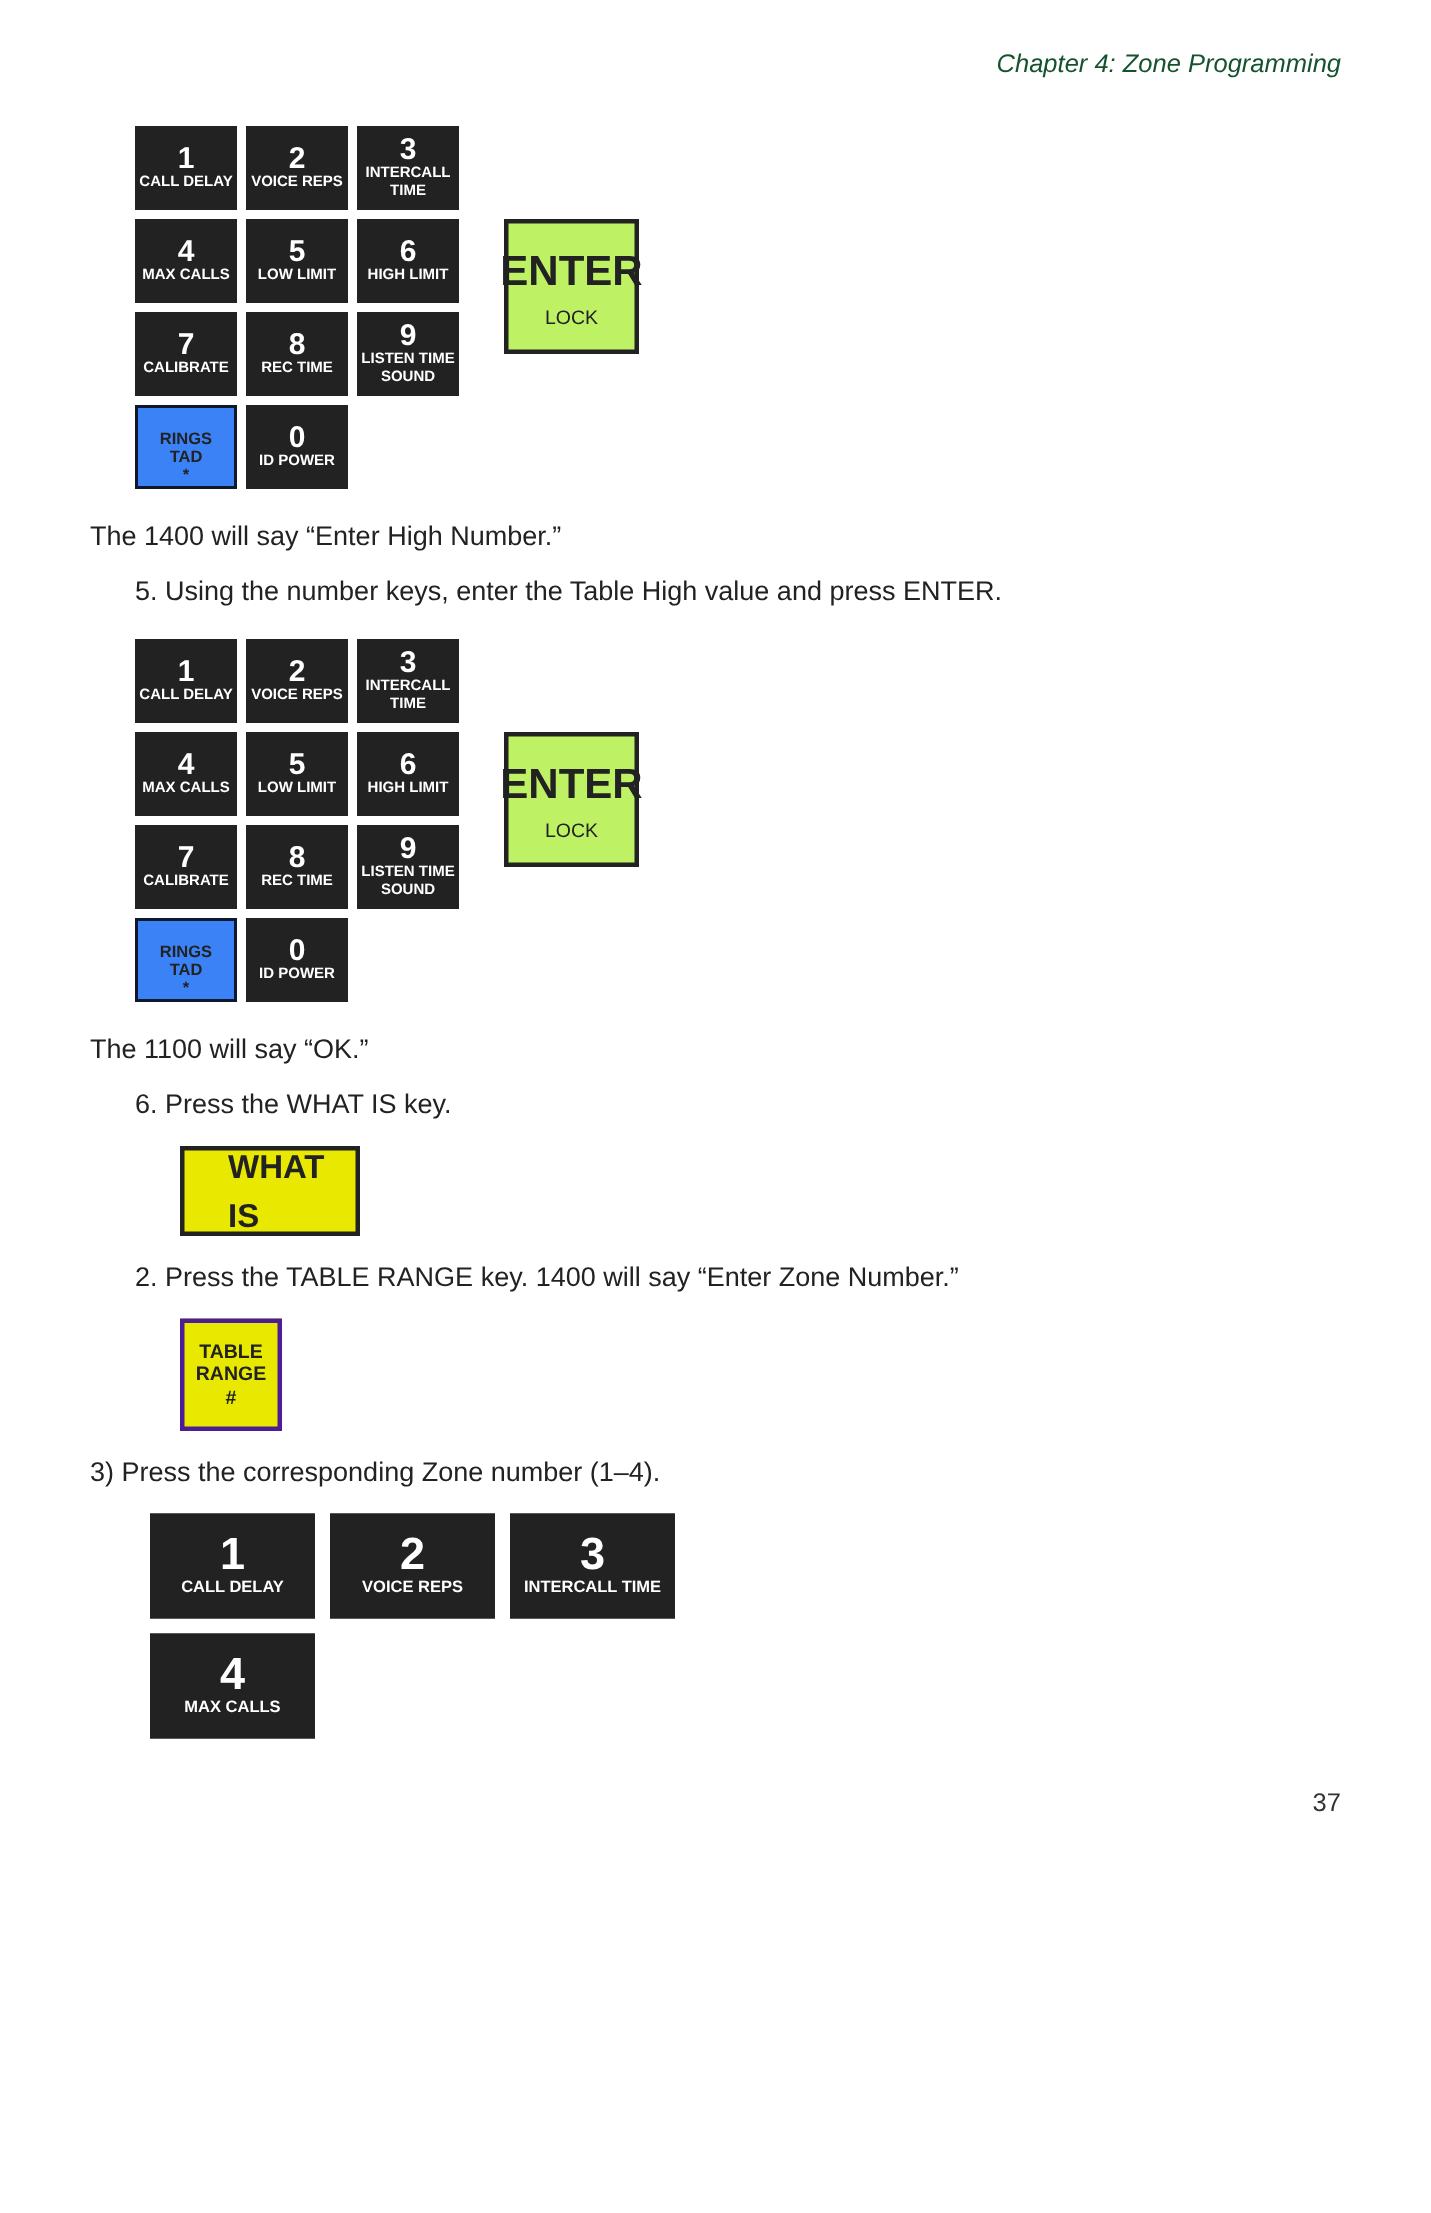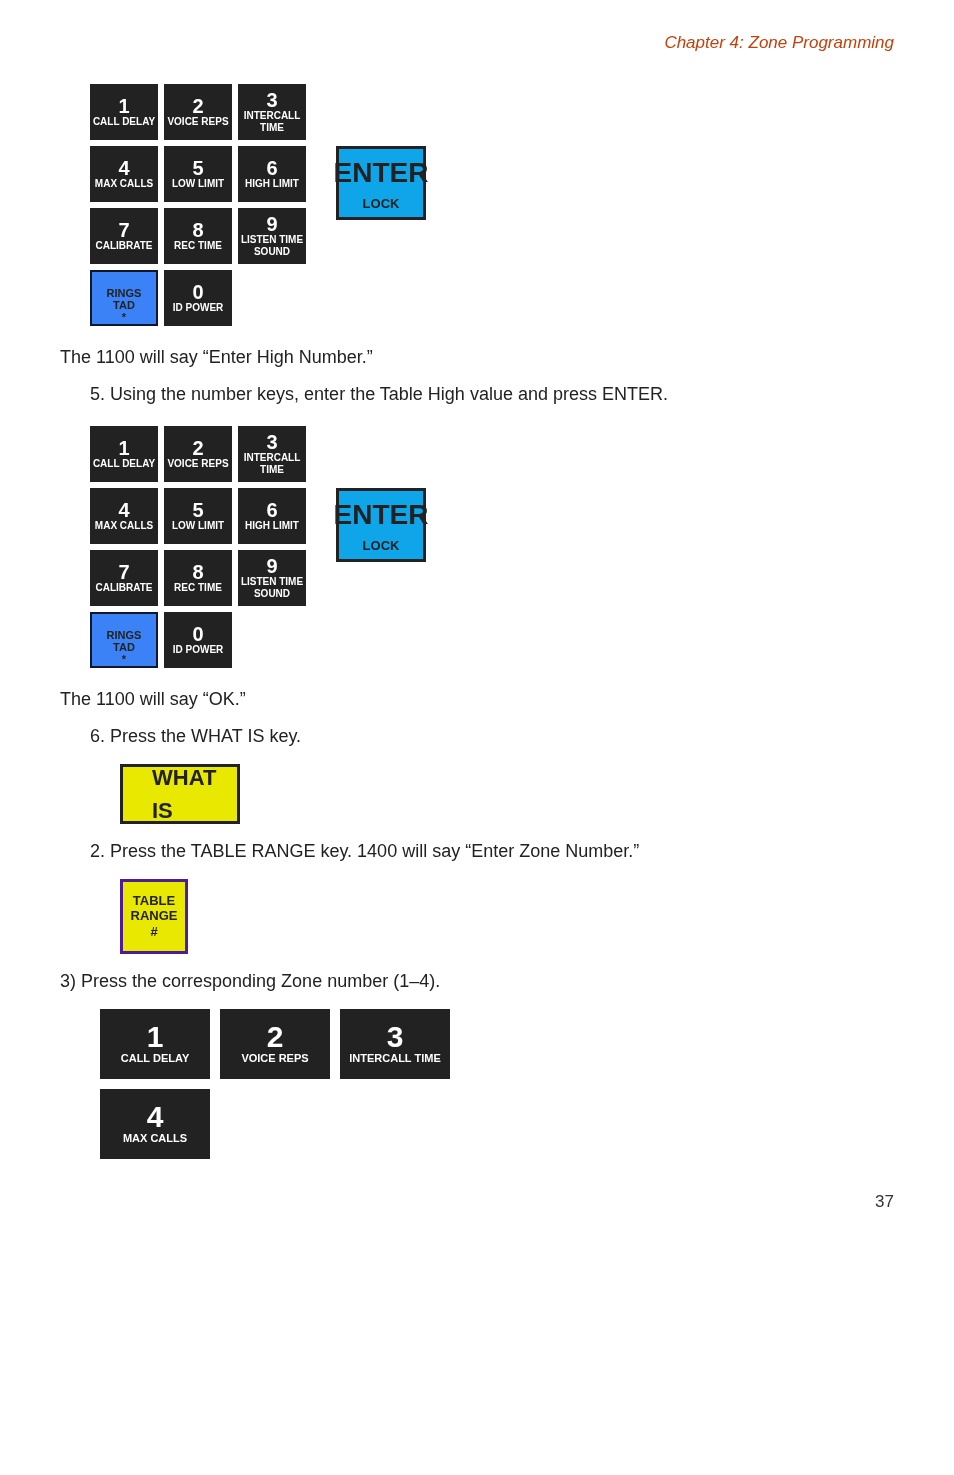--- a/index.html
+++ b/index.html
@@ -12,21 +12,21 @@
       color: #222;
       font-size: 18px;
       line-height: 1.5;
     }
 
     .page-header {
       text-align: right;
       font-style: italic;
       font-size: 17px;
       margin-bottom: 28px;
-      color: #c2410c;
+      color: #14532d;
     }
 
     
     .keypad-area {
       display: flex;
       align-items: flex-start;
       gap: 30px;
       margin: 18px 0 18px 30px;
     }
 
@@ -60,36 +60,36 @@
 
     .key.key-rings {
       background: #3b82f6;
       color: #222;
       border: 2px solid #0f172a;
       justify-content: flex-end;
     }
 
     .key-enter {
       width: 90px;
-      height: 74px;
-      background: #0ea5e9;
+      height: 90px;
+      background: #bef264;
       color: #222;
       border: 3px solid #222;
       display: flex;
       flex-direction: column;
       align-items: center;
       justify-content: center;
       font-size: 28px;
       font-weight: 900;
       margin-top: 6px;
     }
 
     .key-enter .lock-text {
       font-size: 13px;
-      font-weight: bold;
+      font-weight: normal;
     }
 
     
     .para {
       margin: 14px 0 8px 0;
       font-size: 18px;
     }
 
     .step {
       margin: 10px 0 6px 30px;
@@ -250,21 +250,21 @@
   </div>
   <div style="margin-top:56px;">
     <div class="key-enter">
       <span style="font-size:28px;font-weight:900;">ENTER</span>
       <span class="lock-text">LOCK</span>
     </div>
   </div>
 </div>
 
 <div class="para">
-  <span>The 1100 will say “Enter High Number.”</span>
+  <span>The 1400 will say “Enter High Number.”</span>
 </div>
 
 <div class="step">
   <span>5. Using the number keys, enter the Table High value and press ENTER.</span>
 </div>
 
 <div class="keypad-area">
   <div class="keypad-grid">
     <div class="key">
       <span class="key-num">1</span>

